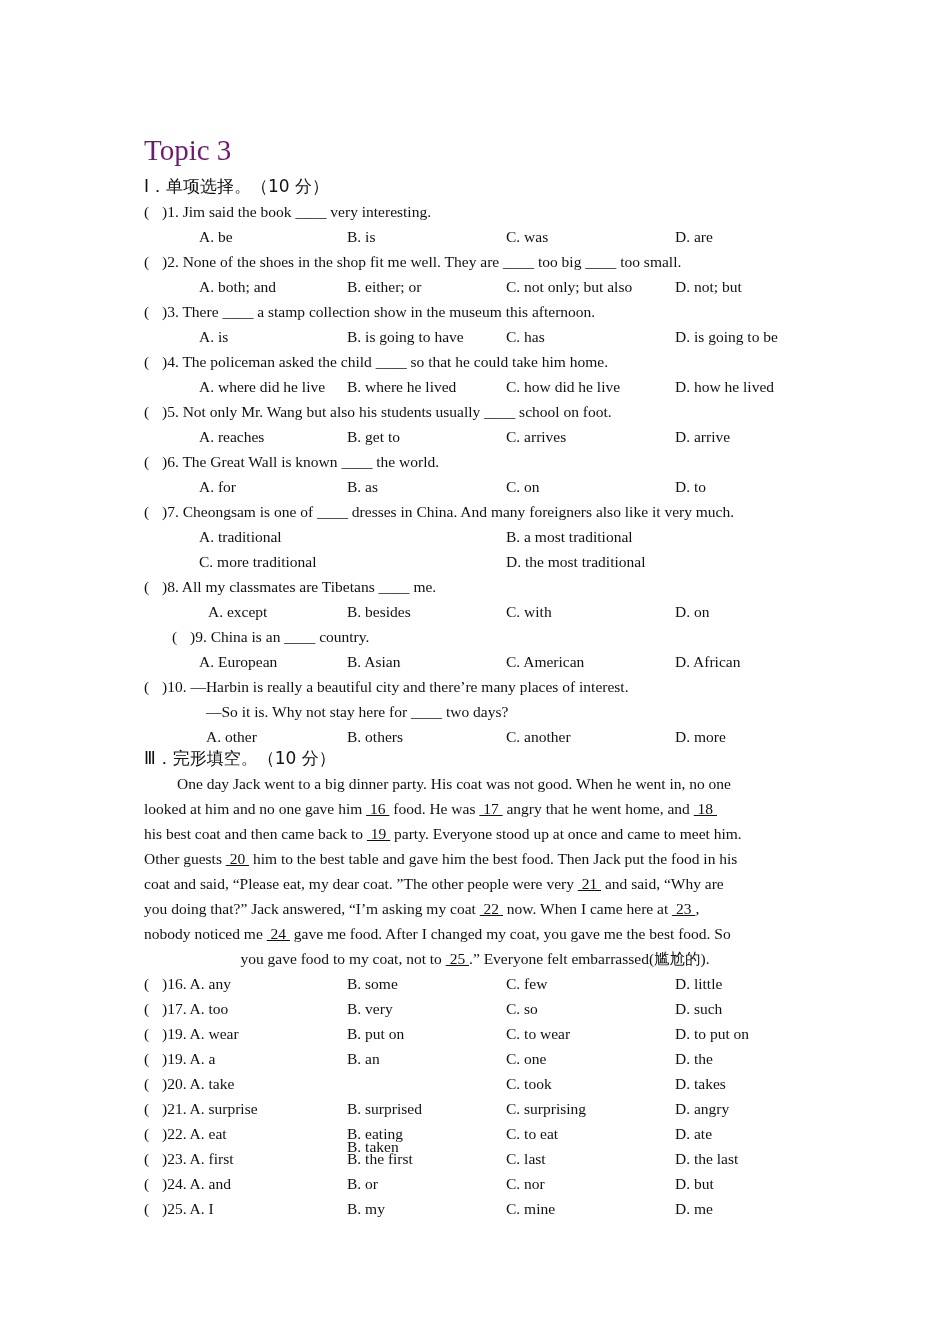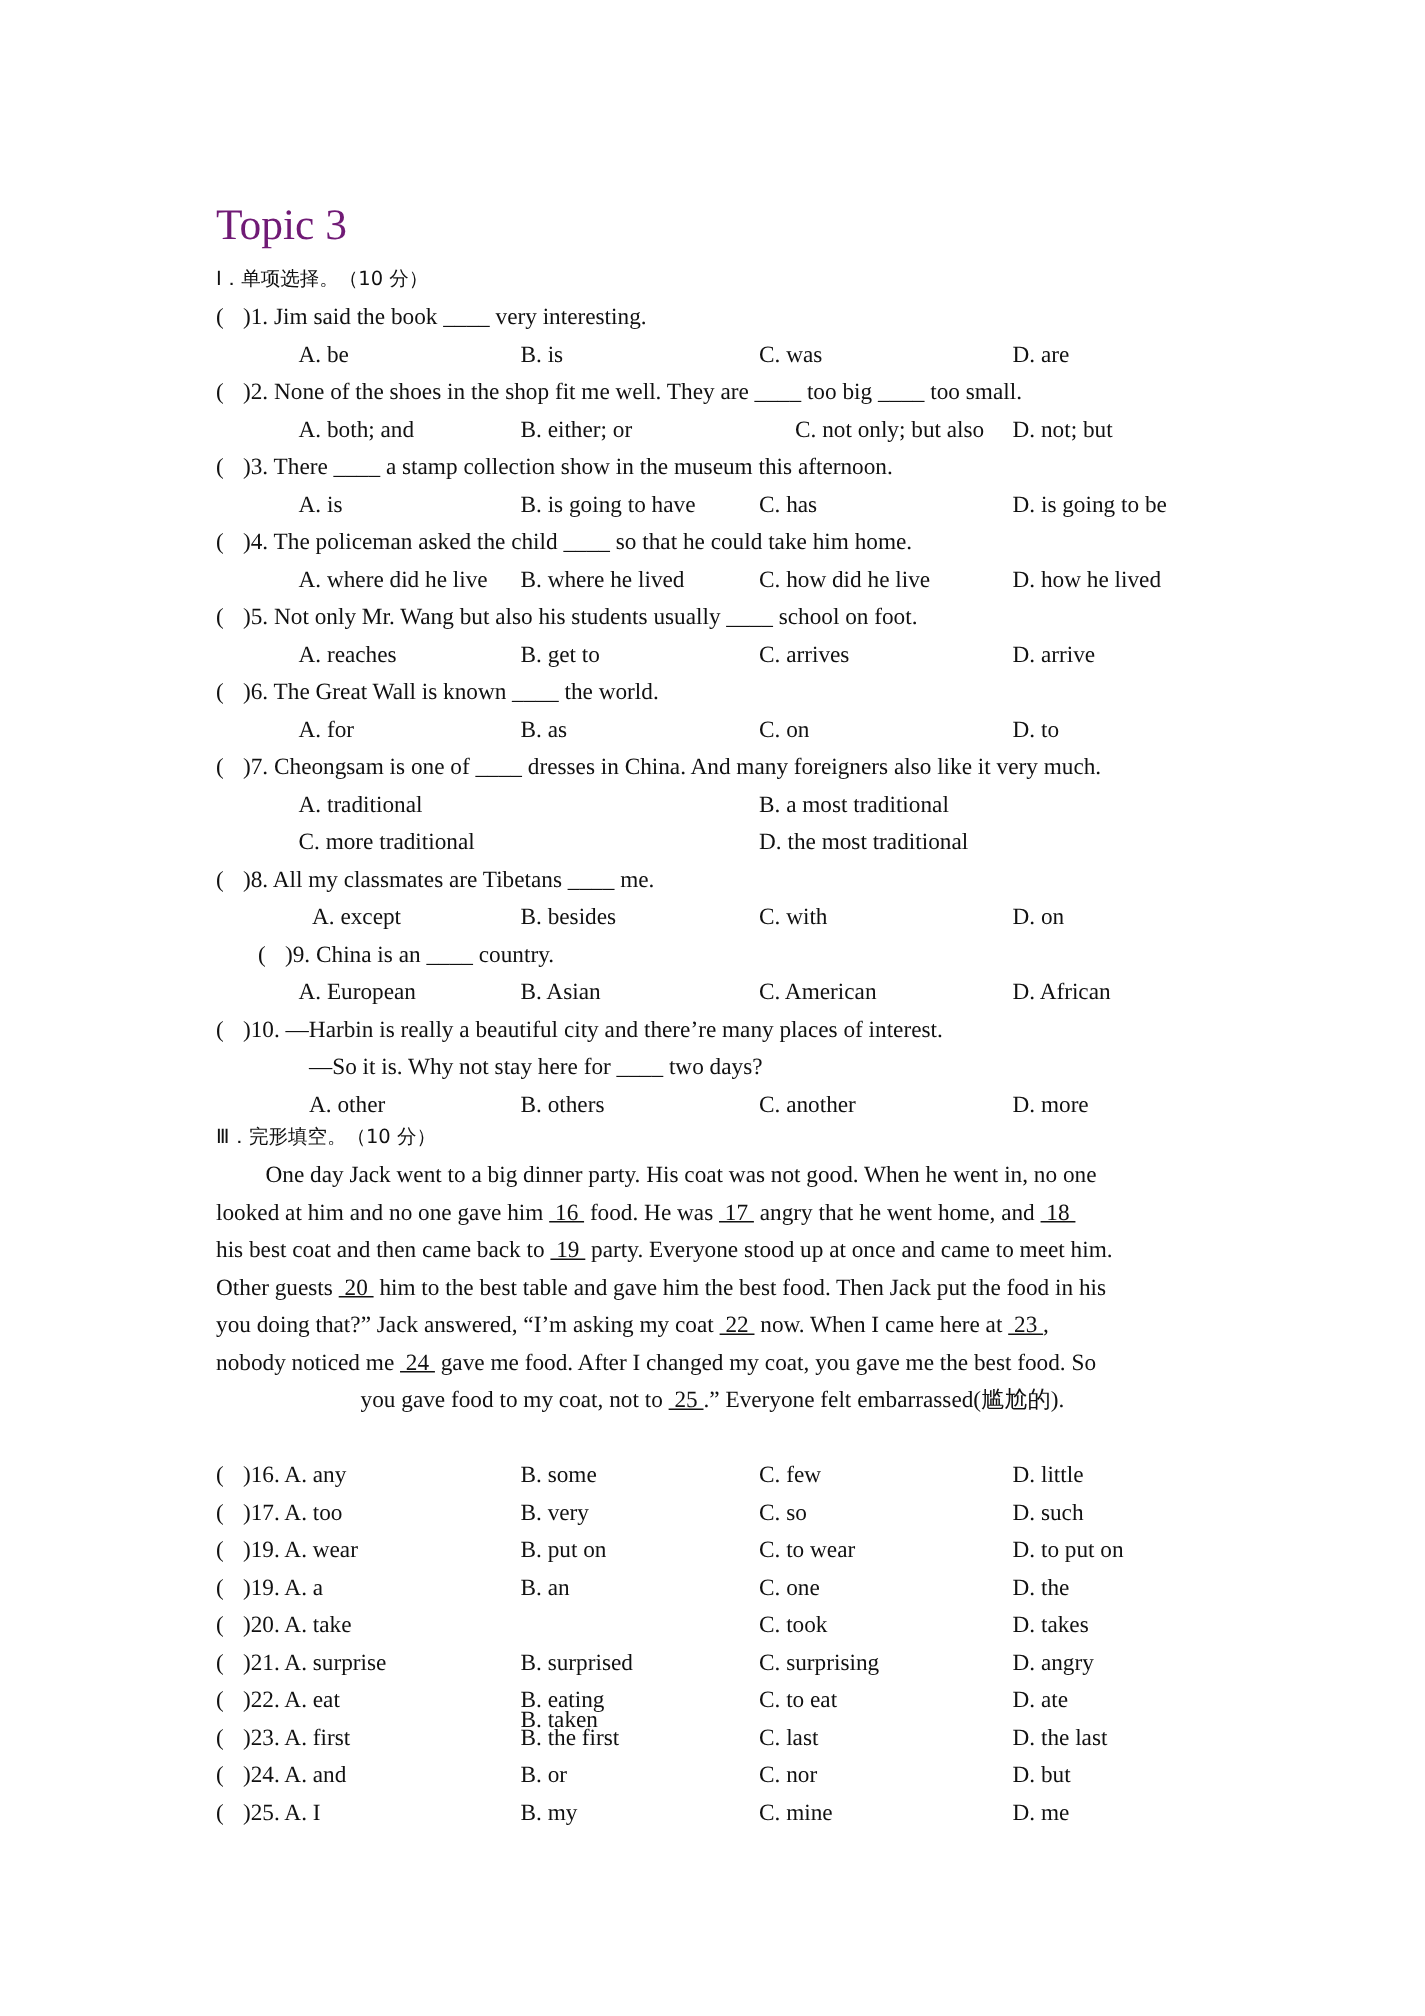--- a/index.html
+++ b/index.html
@@ -1,21 +1,21 @@
 <!DOCTYPE html>
 <html><head>
 <meta charset="utf-8">
 <style>
   html, body { margin: 0; padding: 0; background: #ffffff; }
   body { width: 950px; height: 1344px; position: relative; overflow: hidden;
          font-family: "Liberation Serif", serif; color: #111; }
   .title { position: absolute; left: 144px; top: 132px; font-size: 29px; line-height: 36px;
            font-family: "Liberation Serif", serif; color: #701a75; }
   .line { position: absolute; left: 144px; height: 25px; line-height: 25px; font-size: 15.5px; white-space: nowrap; }
-  .sec { font-family: "DejaVu Sans", sans-serif; font-size: 13px; }
+  .sec { font-family: "DejaVu Sans", sans-serif; font-size: 17px; }
   .opt { position: absolute; height: 25px; line-height: 25px; font-size: 15.5px; white-space: nowrap; }
   .paren { display: inline-block; width: 18px; }
   .para { position: absolute; left: 144px; width: 662px; font-size: 15.5px; line-height: 25px; text-align: justify; }
   .para .indent { display: inline-block; width: 33px; }
   .blank { text-decoration: underline; white-space: pre; }
 </style>
 </head>
 <body>
 
 <div class="title">Topic 3</div>
@@ -24,21 +24,21 @@
 
 <div id="s1">
     <div class="line" style="top: 199px;"><span class="paren">(</span><span>)1. Jim said the book ____ very interesting.</span></div>
     <div class="opt" style="left: 199px; top: 224px;">A. be</div>
     <div class="opt" style="left: 347px; top: 224px;">B. is</div>
     <div class="opt" style="left: 506px; top: 224px;">C. was</div>
     <div class="opt" style="left: 675px; top: 224px;">D. are</div>
     <div class="line" style="top: 249px;"><span class="paren">(</span><span>)2. None of the shoes in the shop fit me well. They are ____ too big ____ too small.</span></div>
     <div class="opt" style="left: 199px; top: 274px;">A. both; and</div>
     <div class="opt" style="left: 347px; top: 274px;">B. either; or</div>
-    <div class="opt" style="left: 506px; top: 274px; margin-left: 24px;">C. not only; but also</div>
+    <div class="opt" style="left: 506px; top: 274px;">C. not only; but also</div>
     <div class="opt" style="left: 675px; top: 274px;">D. not; but</div>
     <div class="line" style="top: 299px;"><span class="paren">(</span><span>)3. There ____ a stamp collection show in the museum this afternoon.</span></div>
     <div class="opt" style="left: 199px; top: 324px;">A. is</div>
     <div class="opt" style="left: 347px; top: 324px;">B. is going to have</div>
     <div class="opt" style="left: 506px; top: 324px;">C. has</div>
     <div class="opt" style="left: 675px; top: 324px;">D. is going to be</div>
     <div class="line" style="top: 349px;"><span class="paren">(</span><span>)4. The policeman asked the child ____ so that he could take him home.</span></div>
     <div class="opt" style="left: 199px; top: 374px;">A. where did he live</div>
     <div class="opt" style="left: 347px; top: 374px;">B. where he lived</div>
     <div class="opt" style="left: 506px; top: 374px;">C. how did he live</div>
@@ -76,20 +76,21 @@
     <div class="opt" style="left: 675px; top: 724px;">D. more</div>
   </div>
 
 <div class="line sec" style="top:746px">Ⅲ．完形填空。（10 分）</div>
 
 <div class="para" style="top:771px">
   <div><span class="indent"></span><span>One day Jack went to a big dinner party. His coat was not good. When he went in, no one</span></div>
   <div style="text-align:left"><span>looked at him and no one gave him </span><span class="blank"> 16 </span><span> food. He was </span><span class="blank"> 17 </span><span> angry that he went home, and </span><span class="blank"> 18 </span></div>
   <div><span>his best coat and then came back to </span><span class="blank"> 19 </span><span> party. Everyone stood up at once and came to meet him.</span></div>
   <div><span>Other guests </span><span class="blank"> 20 </span><span> him to the best table and gave him the best food. Then Jack put the food in his</span></div>
+  <div><span>coat and said, “Please eat, my dear coat. ”The other people were very </span><span class="blank"> 21 </span><span> and said, “Why are</span></div>
   <div><span>you doing that?” Jack answered, “I’m asking my coat </span><span class="blank"> 22 </span><span> now. When I came here at </span><span class="blank"> 23 </span><span>,</span></div>
   <div><span>nobody noticed me </span><span class="blank"> 24 </span><span> gave me food. After I changed my coat, you gave me the best food. So</span></div>
   <div style="text-align:center"><span>you gave food to my coat, not to </span><span class="blank"> 25 </span><span>.” Everyone felt embarrassed(尴尬的).</span></div>
 </div>
 
 <div id="s3">
     <div class="line" style="top: 971px;"><span class="paren">(</span><span>)16. A. any</span></div>
     <div class="opt" style="left: 347px; top: 971px;">B. some</div>
     <div class="opt" style="left: 506px; top: 971px;">C. few</div>
     <div class="opt" style="left: 675px; top: 971px;">D. little</div>

